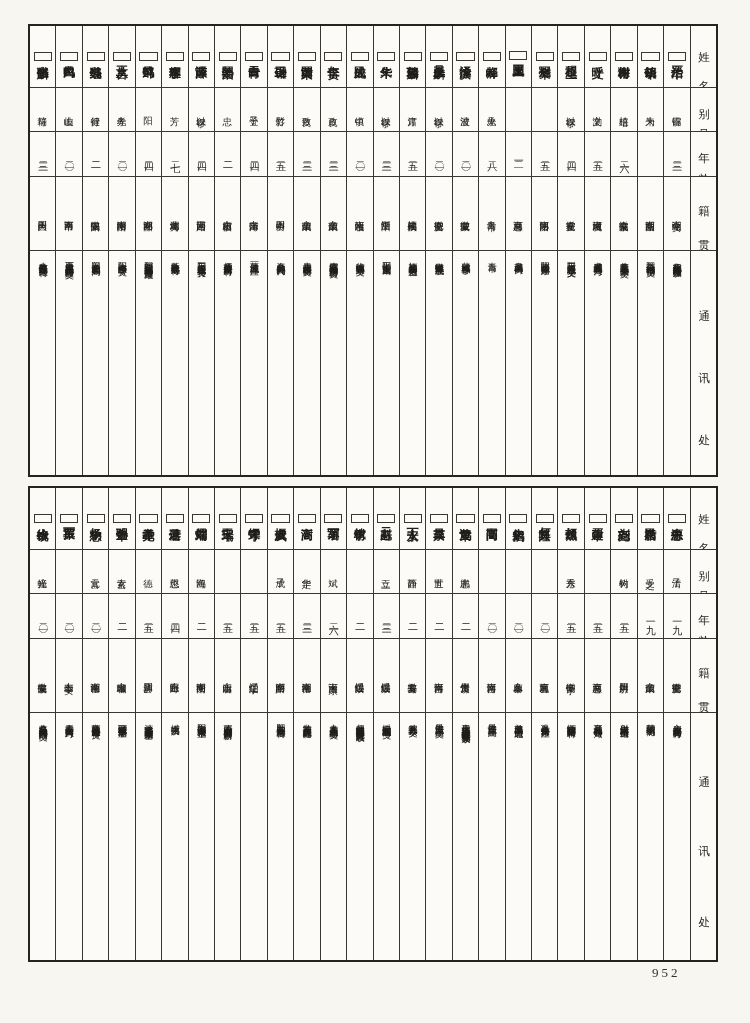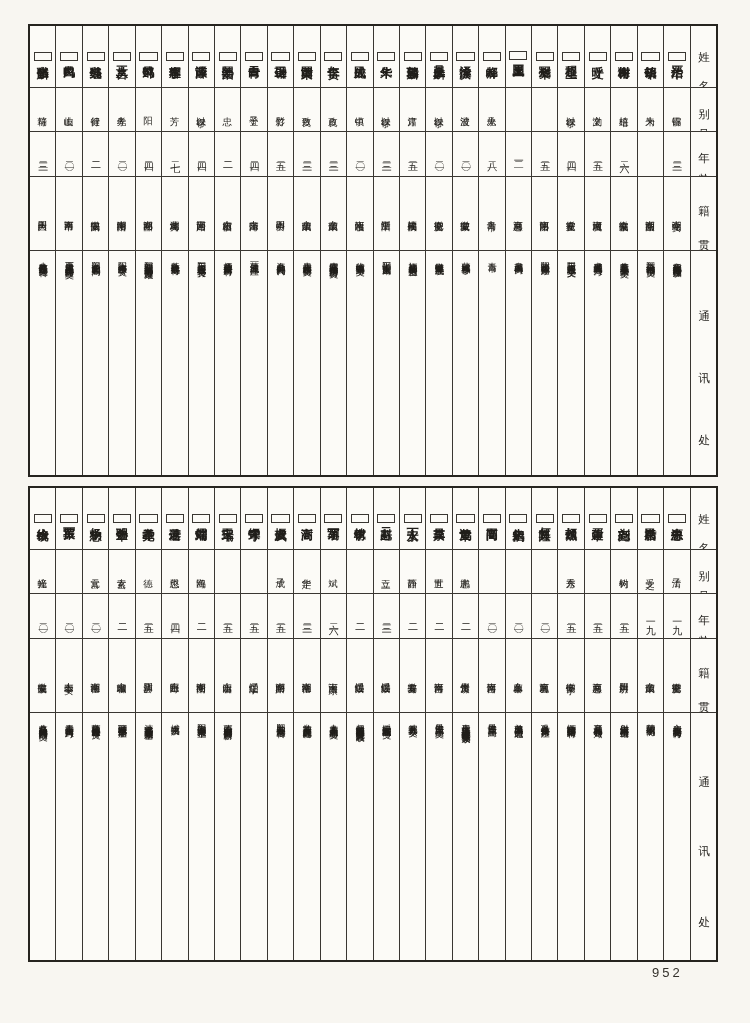--- a/index.html
+++ b/index.html
@@ -39,21 +39,21 @@
     border:1px solid #3a3732;padding:3px 1px;display:inline-block;
   }
   .name-note{font-size:6.5px;letter-spacing:0;margin-top:2px;font-weight:normal;}
   .addr-note{font-size:7px;letter-spacing:0;}
   .hcol .cell{font-size:11.5px;justify-content:space-around;font-weight:normal;}
   .hcol .c-addr{padding:18px 0;}
   .hchar{display:block;}
   .page-num{
     position:absolute;left:652px;top:965px;
     font-size:13px;letter-spacing:3px;color:#33302a;
-    font-family:Liberation Sans, sans-serif;
+    font-family:Liberation Serif, serif;
   }
 </style>
 </head>
 <body>
 
 <div class="sheet"></div>
 
 <div id="table-top" class="dir-table">
     <div class="tcol hcol">
       <div class="cell c-name">

